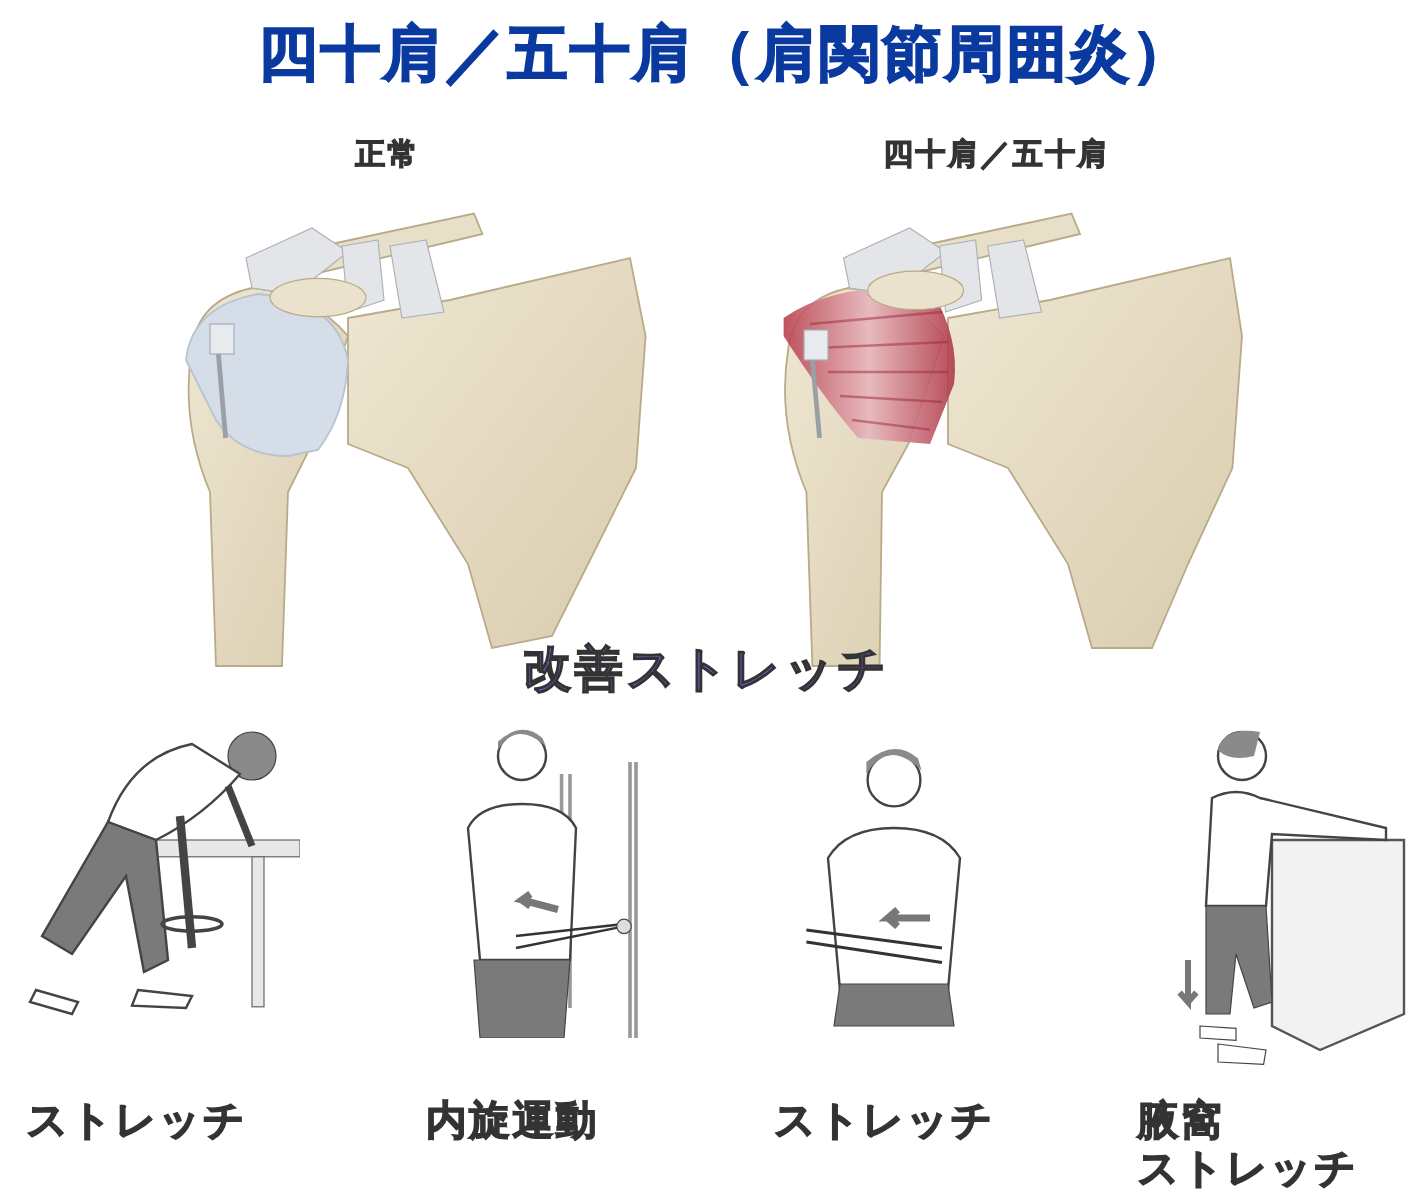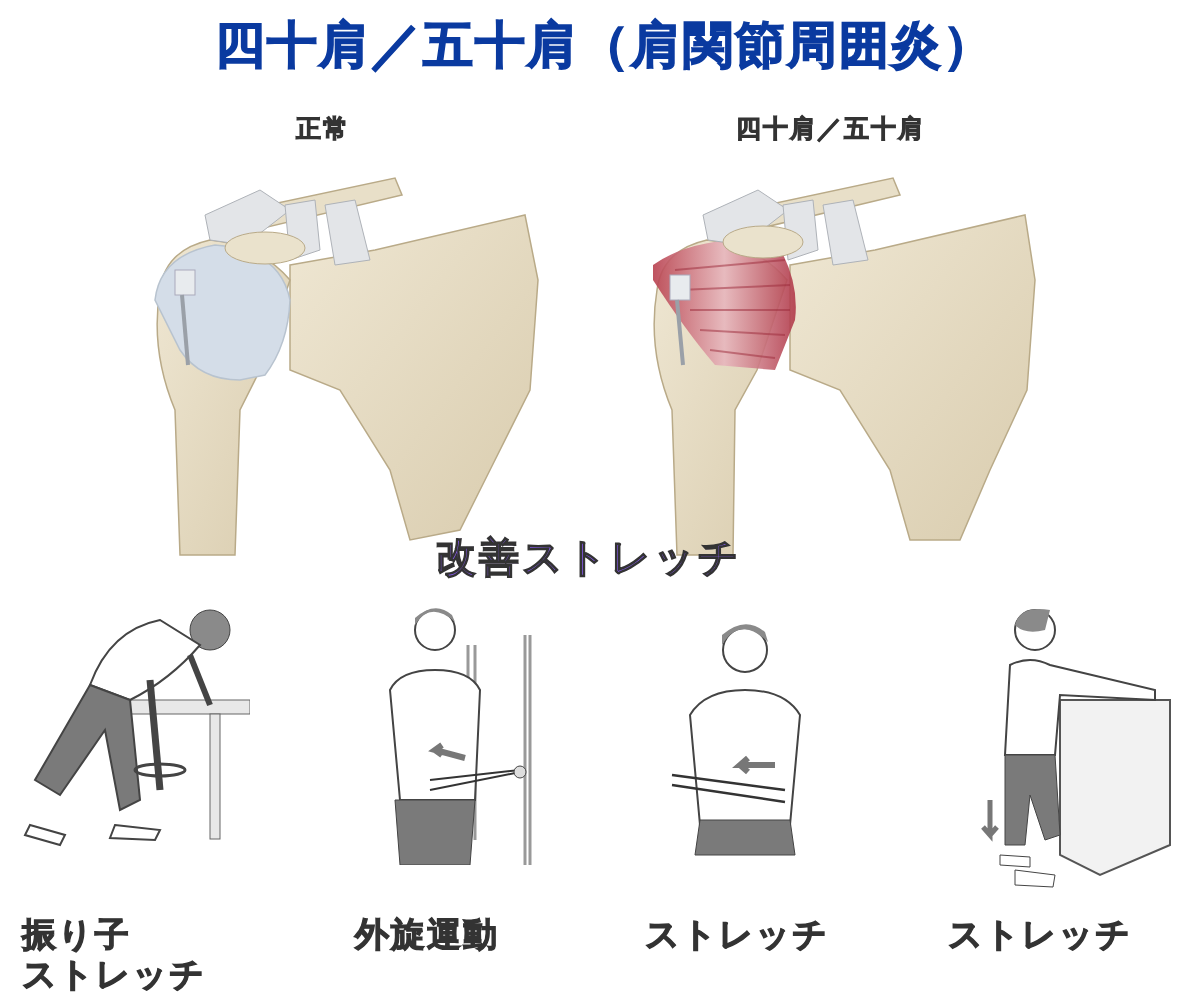--- a/index.html
+++ b/index.html
@@ -120,24 +120,24 @@
   <path d="M85 105 L195 105 L195 250 L125 280 L85 260 Z" fill="#f2f2f2" stroke="#555" stroke-width="2"></path>
   <circle cx="60" cy="35" r="20" fill="#fff" stroke="#444" stroke-width="2"></circle>
   <path d="M40 30 Q45 10 75 15 L70 35 Q50 40 40 30 Z" fill="#8a8a8a"></path>
   <path d="M35 70 Q55 60 75 70 L180 95 L180 105 L85 100 L80 160 L30 160 Z" fill="#fff" stroke="#444" stroke-width="2"></path>
   <path d="M30 160 L80 160 L85 240 L70 245 L55 200 L50 250 L30 250 Z" fill="#7a7a7a" stroke="#444"></path>
   <path d="M25 260 L55 262 L55 272 L25 270 Z M40 275 L80 280 L78 292 L40 290 Z" fill="#fff" stroke="#444"></path>
   <path d="M15 205 L15 240 L8 232 M15 240 L22 232" stroke="#777" stroke-width="5" fill="none"></path>
 </svg>
 
 <div class="ex-label" style="left:22px;top:914px">
-  <span>振り子</span>
   <span>ストレッチ</span>
 </div>
 <div class="ex-label" style="left:355px;top:914px">
-  <span>外旋運動</span>
+  <span>内旋運動</span>
 </div>
 <div class="ex-label" style="left:645px;top:914px">
   <span>ストレッチ</span>
 </div>
 <div class="ex-label" style="left:948px;top:914px">
+  <span>腋窩</span>
   <span>ストレッチ</span>
 </div>
 
 </body></html>

